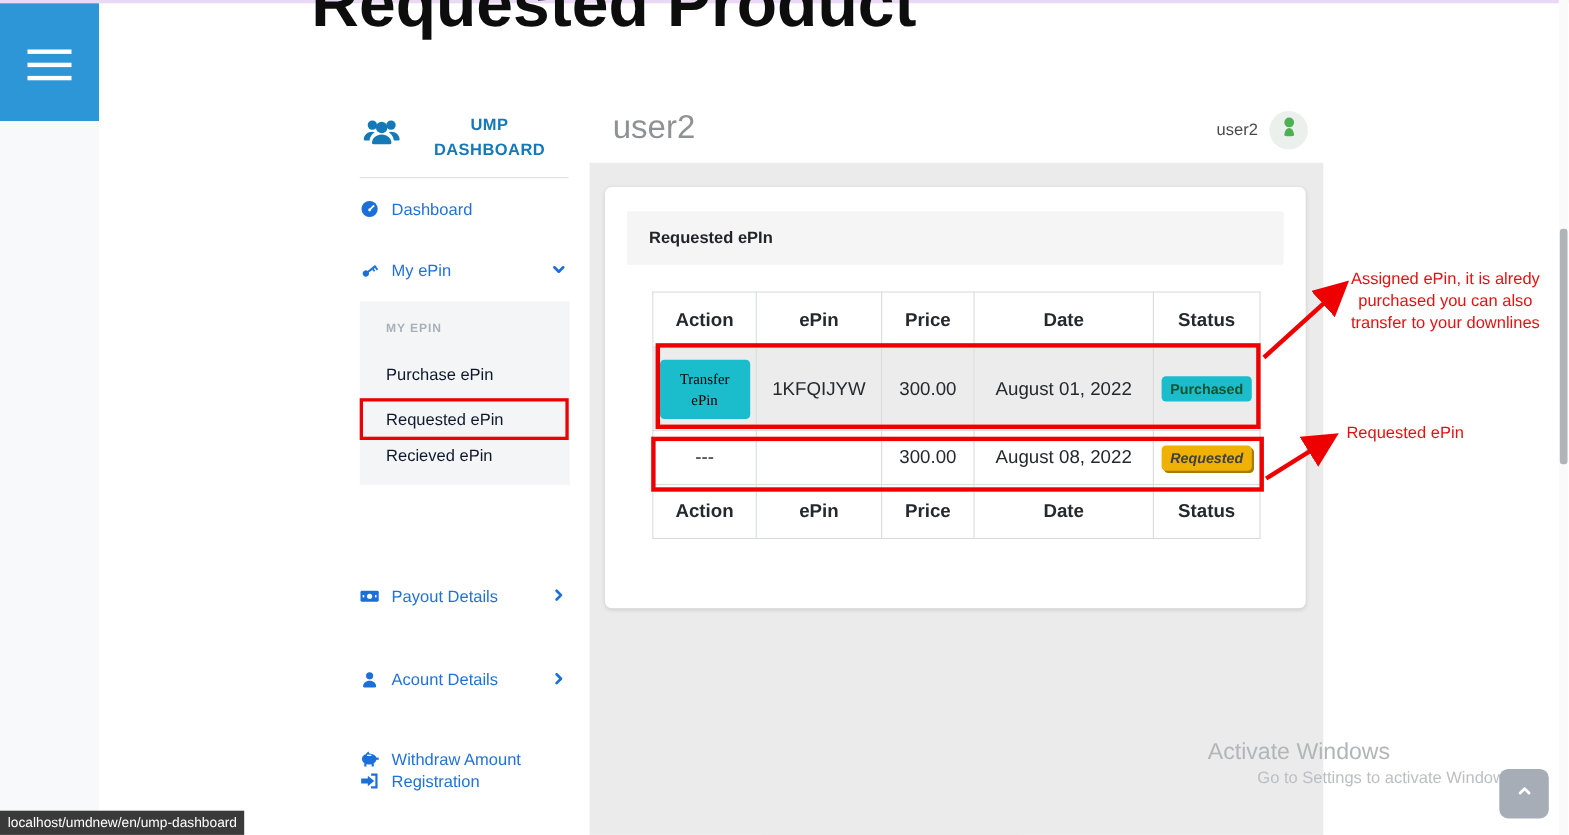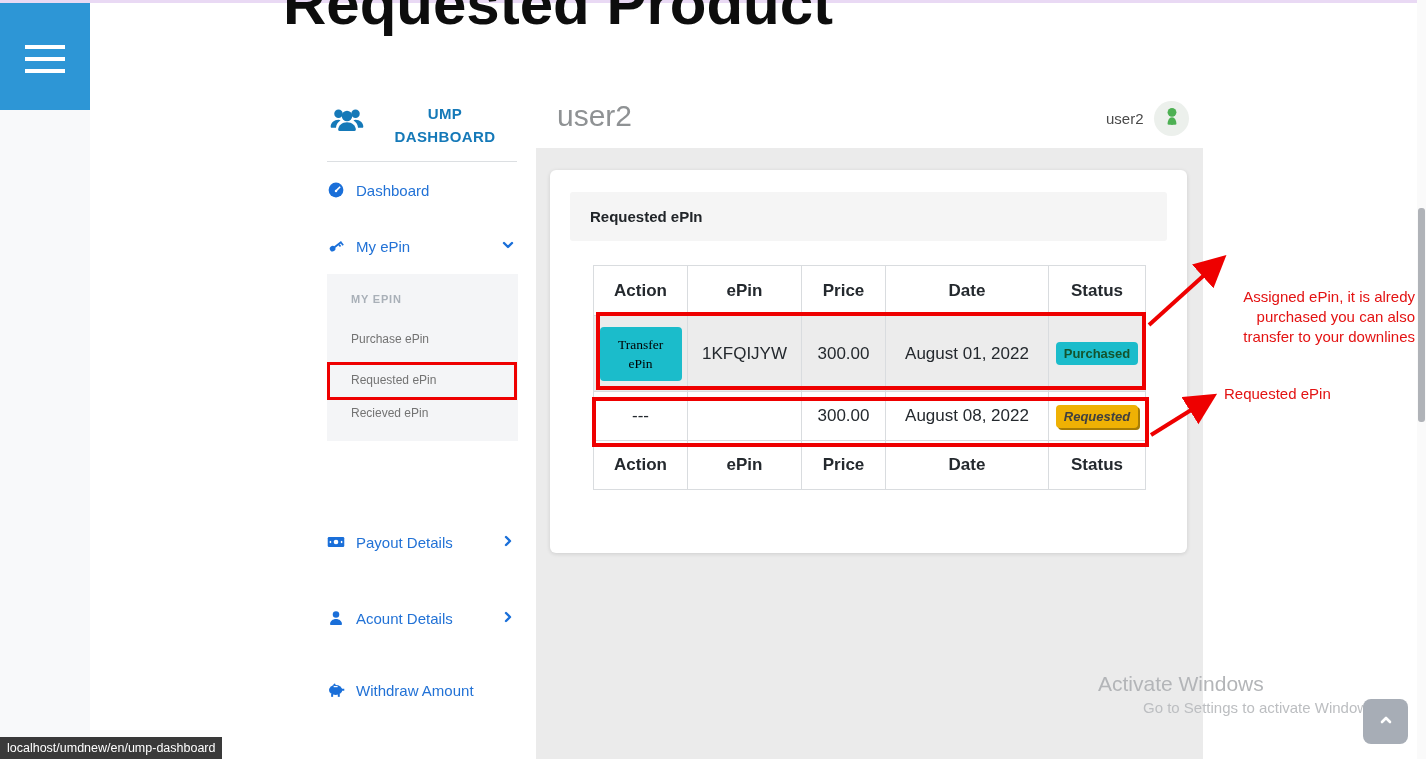--- a/index.html
+++ b/index.html
@@ -26,21 +26,21 @@
   .side-divider { position:absolute; left:327px; top:161px; width:190px; height:0; border-top:1px solid #dcdfe2; }
 
   .nav-item { position:absolute; left:327px; width:191px; height:24px; display:flex; align-items:center;
               gap:11px; color:#2272d6; font-size:15px; cursor:pointer; }
   .nav-item .nav-icon { width:18px; height:18px; display:inline-flex; color:#1a6fd9; flex:0 0 18px; }
   .nav-item .chev { position:absolute; right:2px; top:3px; width:16px; height:16px; color:#1a6fd9; }
 
   .submenu { position:absolute; left:327px; top:274px; width:191px; height:167px; background:#f4f5f7; }
   .submenu-header { position:absolute; left:24px; top:19px; font-size:11px; font-weight:700;
                     letter-spacing:0.8px; color:#a9b0b8; }
-  .submenu-item { position:absolute; left:24px; font-size:12px; color:#737373; cursor:pointer; }
+  .submenu-item { position:absolute; left:24px; font-size:15px; color:#0f172a; cursor:pointer; }
 
   .red-box { position:absolute; border:4px solid #ee0000; z-index:40; pointer-events:none; }
   .red-box-side { position:absolute; left:327px; top:362px; width:190px; height:38px;
                   border:3px solid #ee0000; z-index:40; pointer-events:none; }
 
   
   .page-user { position:absolute; left:557px; top:99px; font-size:30px; color:#8f9294; font-weight:400; }
   .account-user { position:absolute; left:1106px; top:110px; font-size:15px; color:#4a4a4a; }
   .avatar { position:absolute; left:1154px; top:101px; width:35px; height:35px; border-radius:50%;
             background:#ecf0ec; display:flex; align-items:center; justify-content:center; cursor:pointer; }
@@ -68,21 +68,21 @@
 
   .btn-teal { display:inline-block; background:#1bbccb; color:#000000; font-size:13.5px; line-height:19px;
               padding:8px 6px; width:82px; border:none; border-radius:4px; cursor:pointer;
               font-family:Liberation Serif, serif; }
   .badge { display:inline-block; font-size:13px; font-weight:700; border-radius:4px; padding:4px 8px; }
   .badge-teal { background:#1bbccb; color:#14532d; }
   .badge-gold { background:#efb104; color:#404040; box-shadow:2px 2px 0 #a87d05;font-style:italic; }
 
   
   .note { position:absolute; color:#e31212; font-size:15px; line-height:20px; z-index:50; }
-  .note-1 { left:1213px; top:244px; width:202px; text-align:right;margin-top:43px; }
+  .note-1 { left:1213px; top:244px; width:202px; text-align:center; }
   .note-2 { left:1224px; top:384px; }
   .arrows { position:absolute; left:0; top:0; z-index:45; pointer-events:none; }
 
   
   .wm1 { position:absolute; left:1098px; top:672px; font-size:21px; color:#b3b5b8; z-index:5; }
   .wm2 { position:absolute; left:1143px; top:699px; font-size:15px; color:#bcbec1; z-index:5; }
 
   
   .scroll-top { position:absolute; left:1363px; top:699px; width:45px; height:45px; background:#a7adb6;
                 border-radius:8px; display:flex; align-items:center; justify-content:center;
@@ -209,20 +209,29 @@
         <rect x="4.6" y="14.4" width="2.2" height="3.2"></rect>
         <rect x="12" y="14.4" width="2.2" height="3.2"></rect>
         <rect x="16.2" y="8.6" width="3" height="2.2"></rect>
         <path d="M6.2 4.8l2.6-2.4 1.2 3z"></path>
         <rect x="7.4" y="5.6" width="4.4" height="1.3" fill="#fff"></rect>
       </svg>
     </span>
     <span class="nav-label">Withdraw Amount</span>
   </div>
 
+  <div class="nav-item" style="top:698px;">
+    <span class="nav-icon">
+      <svg viewBox="0 0 20 20" width="18" height="18" fill="currentColor">
+        <path d="M8.2 4.6v3H1.5v4.8h6.7v3L14.6 10z"></path>
+        <path d="M11.5 2.5H18v15h-6.5v-2.2h4.3V4.7h-4.3z"></path>
+      </svg>
+    </span>
+    <span class="nav-label">Registration</span>
+  </div>
 
   <div class="page-user">user2</div>
   <div class="account-user">user2</div>
   <div class="avatar">
     <span>
       <svg viewBox="0 0 20 20" width="26" height="26" fill="#4db053">
         <circle cx="10" cy="6.4" r="3.4"></circle>
         <path d="M10 10.2c-2.1 0-3.4 2.6-3.4 5.2 0 .9 6.8.9 6.8 0 0-2.6-1.3-5.2-3.4-5.2z"></path>
       </svg>
     </span>

